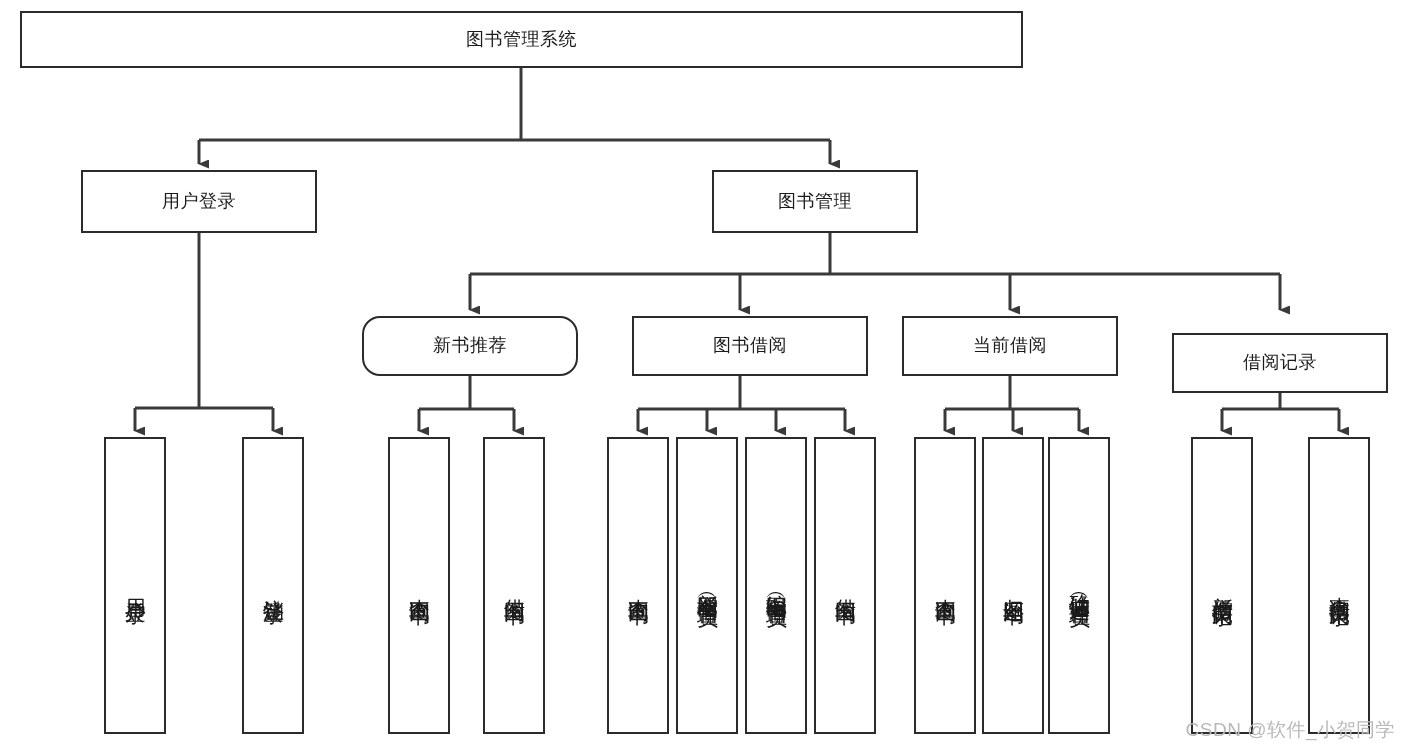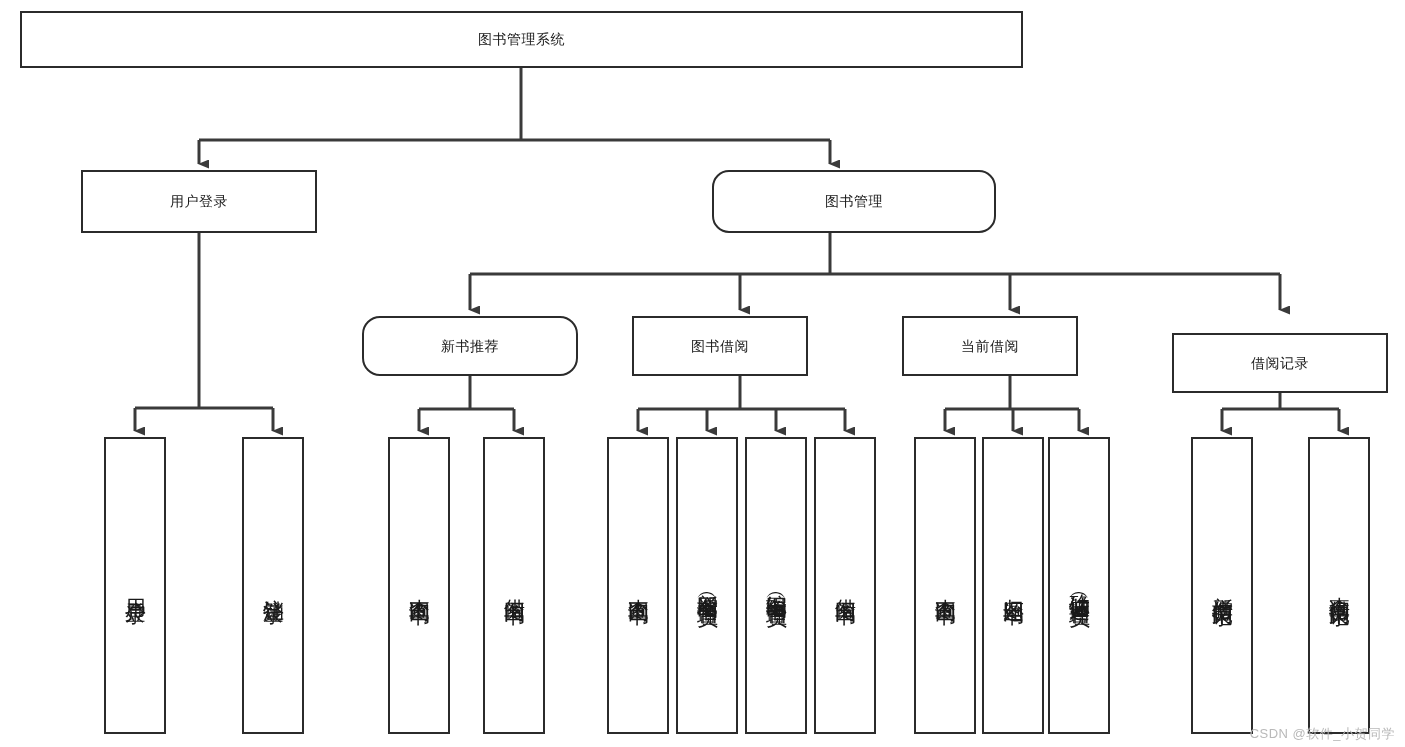--- a/index.html
+++ b/index.html
@@ -28,21 +28,21 @@
     position: absolute;
     box-sizing: border-box;
     background: #ffffff;
     border: 2.5px solid #2b2b2b;
     display: flex;
     align-items: center;
     justify-content: center;
     overflow: hidden;
   }
   .node-label-h {
-    font-size: 14px;
+    font-size: 18px;
     color: #1a1a1a;
     line-height: 1.2;
     white-space: nowrap;
     letter-spacing: 0.5px;
   }
   .node-label-v {
     writing-mode: vertical-rl;
     text-orientation: upright;
     font-size: 21px;
     color: #1a1a1a;
@@ -50,21 +50,21 @@
     letter-spacing: 2px;
     white-space: nowrap;
   }
   .leaf-box .node-label-v {
     margin-top: 0;
   }
   .watermark {
     position: absolute;
     right: 10px;
     bottom: 4px;
-    font-size: 13px;
+    font-size: 19px;
     color: #b9b9b9;
     white-space: nowrap;
     letter-spacing: 0.5px;
     pointer-events: none;
   }
 </style>
 </head>
 <body>
 
 <div id="diagram-root">
@@ -123,33 +123,33 @@
   </svg>
 
   <div class="node-box" style="left:20px; top:11px; width:1003px; height:57px;">
     <span class="node-label-h">图书管理系统</span>
   </div>
 
   <div class="node-box" style="left:81px; top:170px; width:236px; height:63px;">
     <span class="node-label-h">用户登录</span>
   </div>
 
-  <div class="node-box" style="left:712px; top:170px; width:284px; height:63px;border-radius:17px;">
+  <div class="node-box" style="left:712px; top:170px; width:206px; height:63px;">
     <span class="node-label-h">图书管理</span>
   </div>
 
   <div class="node-box" style="left:362px; top:316px; width:216px; height:60px;border-radius:18px;">
     <span class="node-label-h">新书推荐</span>
   </div>
 
-  <div class="node-box" style="left:632px; top:316px; width:176px; height:60px;">
+  <div class="node-box" style="left:632px; top:316px; width:236px; height:60px;">
     <span class="node-label-h">图书借阅</span>
   </div>
 
-  <div class="node-box" style="left:902px; top:316px; width:176px; height:60px;">
+  <div class="node-box" style="left:902px; top:316px; width:216px; height:60px;">
     <span class="node-label-h">当前借阅</span>
   </div>
 
   <div class="node-box" style="left:1172px; top:333px; width:216px; height:60px;">
     <span class="node-label-h">借阅记录</span>
   </div>
 
   <div class="node-box leaf-box" style="left:104px; top:437px; width:62px; height:297px;">
     <span class="node-label-v">用户登录</span>
   </div>

